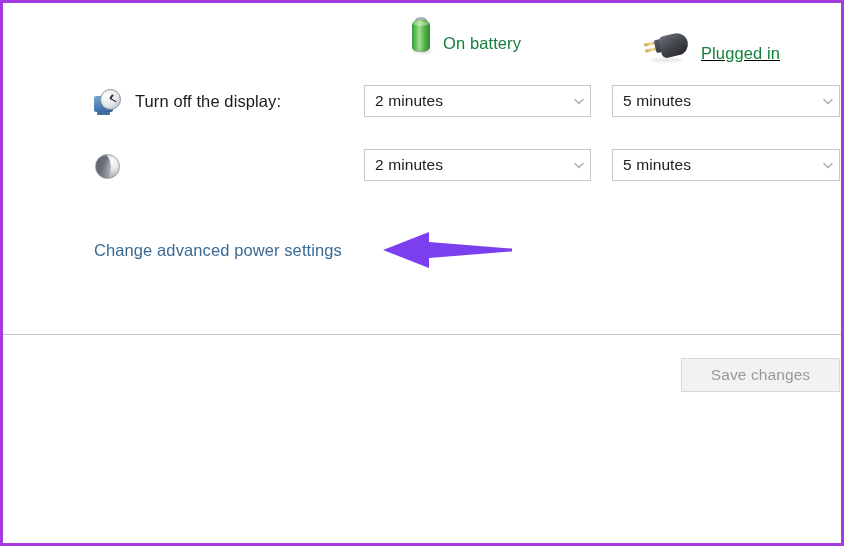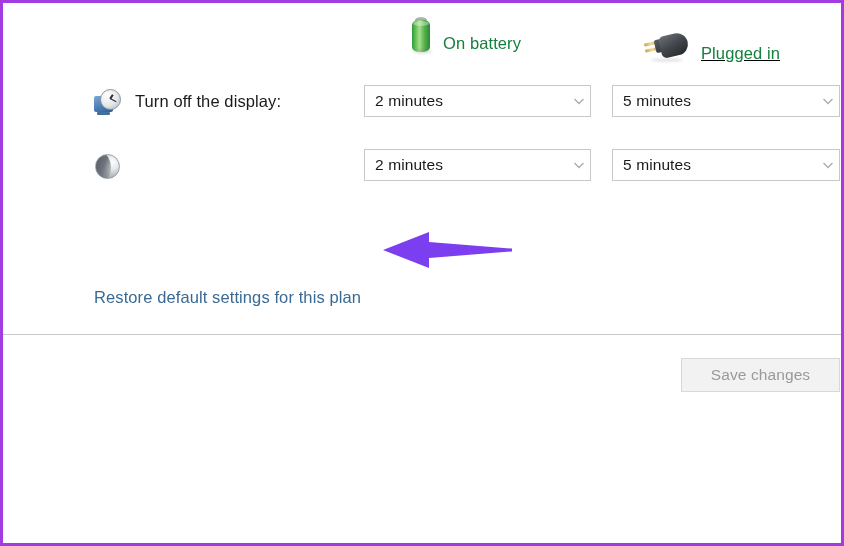--- a/index.html
+++ b/index.html
@@ -409,21 +409,21 @@
 
     <div class="dropdown" id="dd-sleep-plugged">
       <span class="value">5 minutes</span>
       <span class="chev">
         <svg viewBox="0 0 14 14" width="14" height="14">
             <path d="M2.5 5 L7 9.5 L11.5 5" fill="none" stroke="#666" stroke-width="1.3"></path>
           </svg>
       </span>
     </div>
 
-    <a class="link" id="link-restore" href="#">Restore default settings for this plan</a>
+    <a class="link" id="link-advanced" href="#">Change advanced power settings</a>
 
     <svg id="annotation-arrow" viewBox="0 0 136 42">
       <path d="M4 21 L50 3 L50 13 L133 19.6 L133 22.4 L50 29 L50 39 Z" fill="#7b3ff0"></path>
     </svg>
 
   </div>
 
   <div id="content-divider"></div>
 
   <div class="footer">

